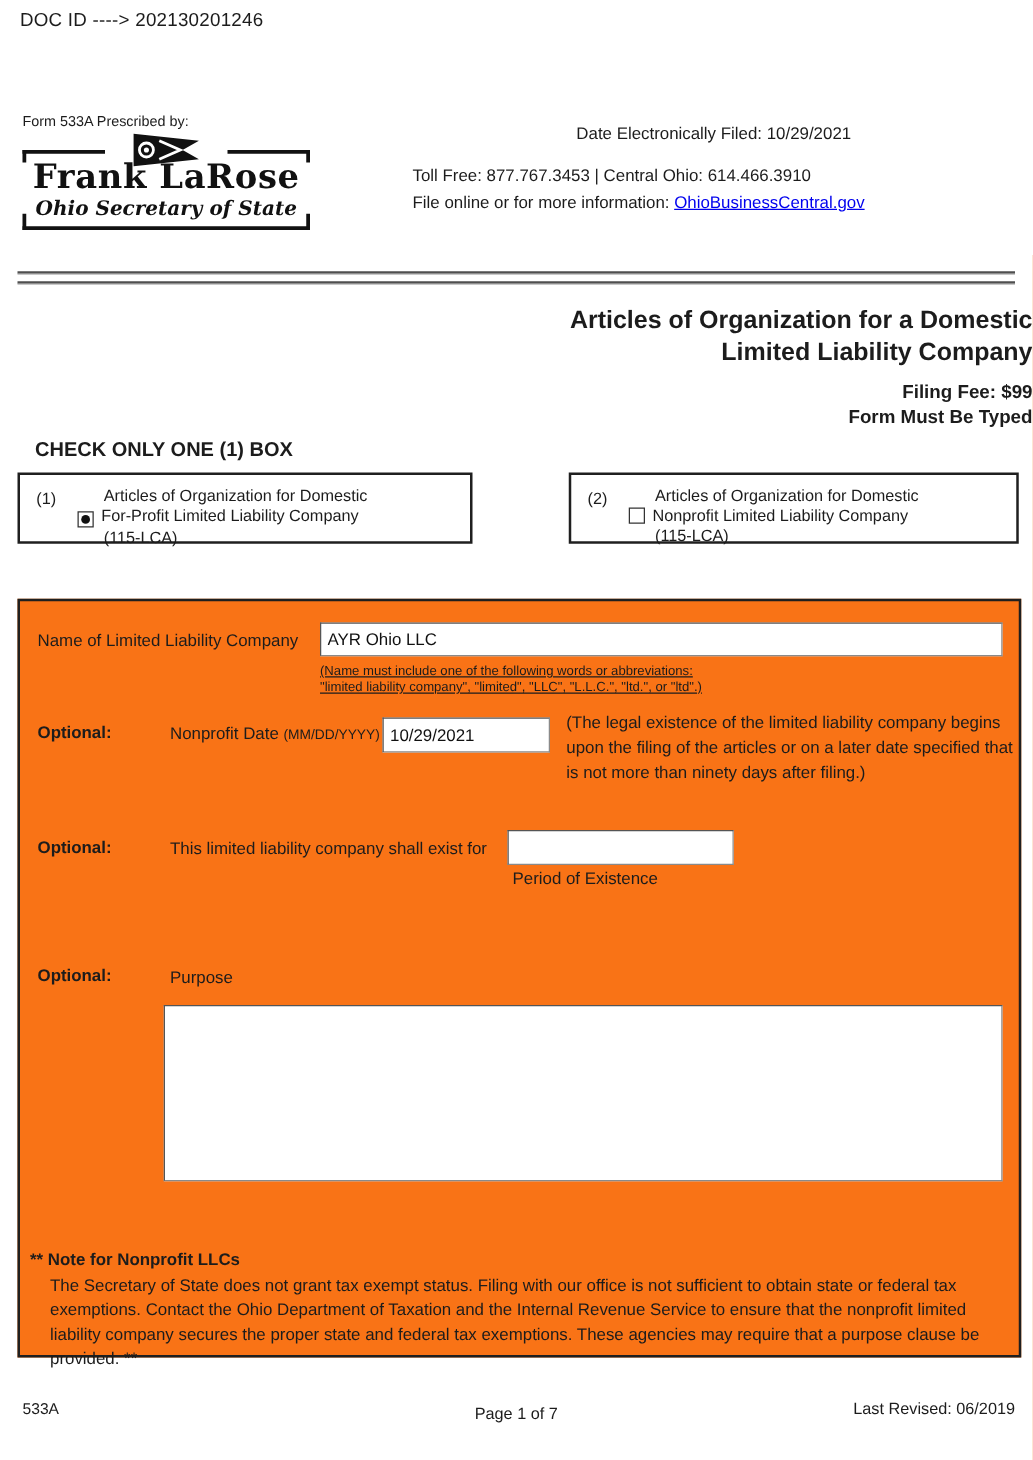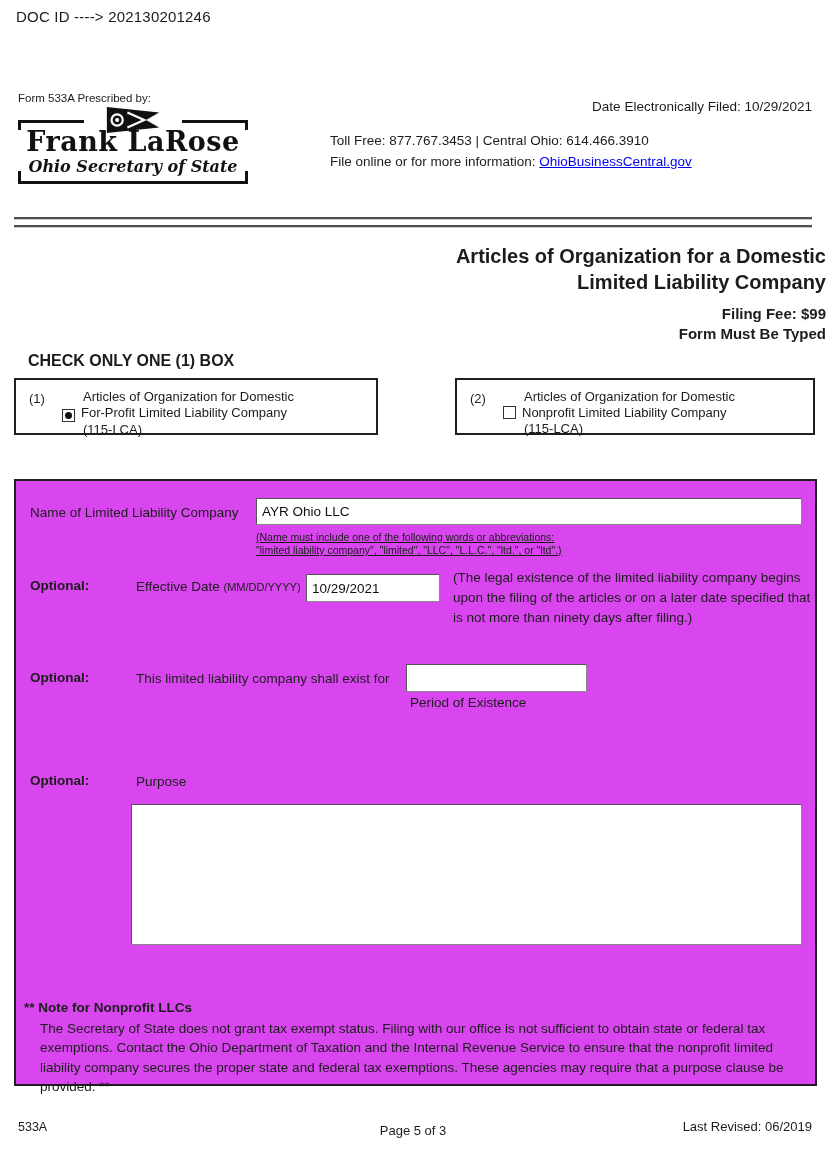--- a/index.html
+++ b/index.html
@@ -27,21 +27,21 @@
   .logo .tick-tr { position:absolute; top:14px; right:0; height:10px; border-right:3px solid #111; }
   .logo .bottom-frame { position:absolute; left:0; right:0; bottom:0; height:13px;
     border-left:3px solid #111; border-right:3px solid #111; border-bottom:3px solid #111; }
   .logo .flag { position:absolute; top:0; left:50%; transform:translateX(-50%); }
   .logo .logo-name { position:absolute; top:20px; left:0; right:0; text-align:center;
     font-family:"DejaVu Serif", serif; font-weight:bold; font-size:27px; letter-spacing:.5px; color:#111; }
   .logo .logo-sub { position:absolute; top:51px; left:0; right:0; text-align:center;
     font-family:"DejaVu Serif", serif; font-style:italic; font-weight:bold; font-size:16px; color:#111; }
 
   .hdr-right { left:330px; top:99px; width:482px; font-size:13.5px; }
-  .hdr-right .date-line { text-align:right; margin-bottom:19px; }
+  .hdr-right .date-line { text-align:center; margin-bottom:19px; }
   .hdr-right .hdr-line { margin-top:6px; }
   a.doc-link { color:#0000ee; text-decoration:underline; cursor:pointer; }
 
   
   .rule { left:14px; width:798px; height:0; border-top:2px solid #4f4f4f; border-bottom:1px solid #c9c9c9; }
   .rule1 { top:217px; } .rule2 { top:225px; }
 
   
   .title-block { left:0; right:0; top:243px; text-align:right; }
   .title-main { font-size:20px; font-weight:bold; line-height:26px; }
@@ -55,21 +55,21 @@
   .opt-box2 { left:455px; width:360px; }
   .opt-num { position:absolute; left:13px; top:11px; font-size:13px; }
   .opt-lines { margin-left:46px; font-size:13px; line-height:16px; }
   .opt-indent { padding-left:21px; }
   .cb { width:13px; height:13px; border:1px solid #333; background:#fff; display:inline-flex;
         align-items:center; justify-content:center; vertical-align:-2px; margin-right:6px; }
   .cb .dot { width:7px; height:7px; border-radius:50%; background:#111; display:none; }
   .cb.checked .dot { display:block; }
 
   
-  .main-box { left:14px; top:479px; width:803px; height:607px; border:2px solid #1f1f1f; background:#d946ef; }
+  .main-box { left:14px; top:479px; width:803px; height:607px; border:2px solid #1f1f1f; background:#f97316; }
   .main-box .abs { position:absolute; }
   .fld-input { border:1px solid #8a8a8a; border-top-color:#555; border-left-color:#555;
     background:#fff; font-family:"Liberation Sans", sans-serif; font-size:13.5px; color:#111; padding:0 5px; }
   .lbl { font-size:13.5px; }
   .bold { font-weight:bold; }
   .small-hint { font-size:11px; }
 
   .name-label { left:14px; top:24px; }
   .name-input { left:240px; top:17px; width:546px; height:27px; }
   .name-note { left:240px; top:50px; width:546px; font-size:10.5px; line-height:13px;text-decoration:underline; }
@@ -170,34 +170,34 @@
   <div class="abs main-box">
 
     <span class="abs lbl name-label">Name of Limited Liability Company</span>
     <input class="abs fld-input name-input" value="AYR Ohio LLC" style="">
     <div class="abs name-note">
       <div>(Name must include one of the following words or abbreviations:</div>
       <div>"limited liability company", "limited", "LLC", "L.L.C.", "ltd.", or "ltd".)</div>
     </div>
 
     <span class="abs lbl bold opt1-label">Optional:</span>
-    <span class="abs lbl eff-label"><span>Effective Date </span><span class="small-hint">(MM/DD/YYYY)</span></span>
+    <span class="abs lbl eff-label"><span>Nonprofit Date </span><span class="small-hint">(MM/DD/YYYY)</span></span>
     <input class="abs fld-input eff-input" value="10/29/2021" style="">
     <div class="abs eff-note">(The legal existence of the limited liability company begins upon the filing of the articles or on a later date specified that is not more than ninety days after filing.)</div>
 
     <span class="abs lbl bold opt2-label">Optional:</span>
     <span class="abs lbl exist-label">This limited liability company shall exist for</span>
     <input class="abs fld-input exist-input" value="" style="">
     <span class="abs exist-caption">Period of Existence</span>
 
     <span class="abs lbl bold opt3-label">Optional:</span>
     <span class="abs lbl purpose-label">Purpose</span>
     <textarea class="abs purpose-area" style=""></textarea>
 
     <div class="abs note-heading">** Note for Nonprofit LLCs</div>
     <div class="abs note-body">The Secretary of State does not grant tax exempt status. Filing with our office is not sufficient to obtain state or federal tax exemptions. Contact the Ohio Department of Taxation and the Internal Revenue Service to ensure that the nonprofit limited liability company secures the proper state and federal tax exemptions. These agencies may require that a purpose clause be provided. **</div>
   </div>
 
   <span class="abs footer-left">533A</span>
-  <div class="abs footer-center">Page 5 of 3</div>
+  <div class="abs footer-center">Page 1 of 7</div>
   <span class="abs footer-right">Last Revised: 06/2019</span>
 
 </div>
 
 </body></html>

